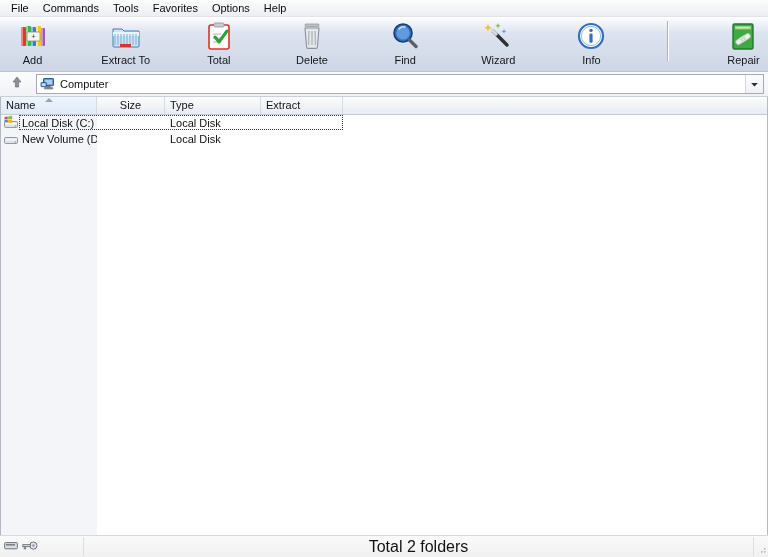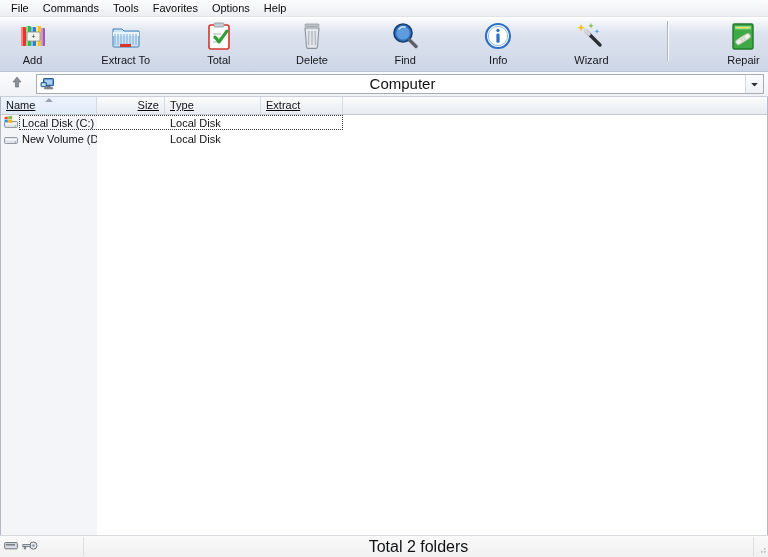--- a/index.html
+++ b/index.html
@@ -101,27 +101,26 @@
     margin: 0 4px 0 4px;
     background: #ffffff;
     border: 1px solid #a7abb5;
     display: flex;
     align-items: center;
     position: relative;
     box-sizing: border-box;
   }
   .combo .cicon { width: 16px; height: 16px; margin: 0 4px 0 3px; flex: 0 0 auto; }
   .combo .ctext {
-    font-size: 15px;
+    font-size: 11px;
     color: #101114;
     line-height: 16px;
     flex: 1 1 auto;
     white-space: nowrap;
     overflow: hidden;
-    text-align: center;
   }
   .combo .carrow {
     width: 17px; height: 18px;
     flex: 0 0 auto;
     display: flex; align-items: center; justify-content: center;
     background: linear-gradient(to bottom, #fdfdfe 0%, #eef0f4 100%);
     border-left: 1px solid #d4d8e0;
   }
 
   
@@ -135,21 +134,20 @@
     display: flex;
     flex-direction: column;
   }
   .colhead {
     height: 17px;
     display: flex;
     background: linear-gradient(to bottom, #fdfdfe 0%, #f2f4f8 45%, #e8ebf1 100%);
     border-bottom: 1px solid #c6cad3;
     flex: 0 0 auto;
     position: relative;
-    text-decoration: underline;
   }
   .col {
     font-size: 11px;
     color: #131417;
     line-height: 16px;
     box-sizing: border-box;
     padding: 0 5px;
     border-right: 1px solid #d6dae2;
     position: relative;
     cursor: default;
@@ -161,21 +159,21 @@
     position: absolute;
     top: 1px;
     left: 50%;
     margin-left: -4px;
     width: 0; height: 0;
     border-left: 4px solid transparent;
     border-right: 4px solid transparent;
     border-bottom: 4px solid #9aa3b3;
   }
   .col-name { width: 96px; }
-  .col-size { width: 68px; text-align: right; }
+  .col-size { width: 68px; text-align: center; }
   .col-type { width: 96px; }
   .col-mod  { width: 82px; }
   .col-fill { flex: 1 1 auto; border-right: none; }
 
   
   .rows { flex: 1 1 auto; position: relative; background: #ffffff; }
   .tintcol {
     position: absolute;
     left: 0; top: 0; bottom: 0;
     width: 96px;
@@ -349,40 +347,40 @@
           <path d="M10 9 a6 6 0 0 1 6 -2" stroke="#cfe2f7" stroke-width="1.6" fill="none" stroke-linecap="round"></path>
           <line x1="20.5" y1="20" x2="27" y2="26.5" stroke="#5a5f68" stroke-width="3.4" stroke-linecap="round"></line>
         </svg>
       </span>
       <span class="tlabel">Find</span>
     </div>
 
     <div class="tbtn">
       <span class="ticon">
         <svg width="32" height="32" viewBox="0 0 32 32">
-          <circle cx="16" cy="16" r="12" fill="#ffffff" stroke="#2f6fc4" stroke-width="2.2"></circle>
-          <circle cx="16" cy="16" r="9.6" fill="none" stroke="#8fbbe8" stroke-width="1"></circle>
-          <circle cx="16" cy="10.4" r="1.7" fill="#2f6fc4"></circle>
-          <rect x="14.4" y="13.6" width="3.2" height="9.2" rx="1.2" fill="#2f6fc4"></rect>
-        </svg>
-      </span>
-      <span class="tlabel">Info</span>
-    </div>
-
-    <div class="tbtn">
-      <span class="ticon">
-        <svg width="32" height="32" viewBox="0 0 32 32">
           <line x1="11" y1="11" x2="25" y2="25" stroke="#2d2f35" stroke-width="3.4" stroke-linecap="round"></line>
           <line x1="10" y1="10" x2="14" y2="14" stroke="#d6d9df" stroke-width="3.4" stroke-linecap="round"></line>
           <path d="M6 4 l1.1 2.6 l2.6 1.1 l-2.6 1.1 l-1.1 2.6 l-1.1 -2.6 l-2.6 -1.1 l2.6 -1.1 z" fill="#f2c327"></path>
           <path d="M16 3 l0.8 2 l2 0.8 l-2 0.8 l-0.8 2 l-0.8 -2 l-2 -0.8 l2 -0.8 z" fill="#7ec24a"></path>
           <path d="M22 9 l0.7 1.7 l1.7 0.7 l-1.7 0.7 l-0.7 1.7 l-0.7 -1.7 l-1.7 -0.7 l1.7 -0.7 z" fill="#5aa0df"></path>
         </svg>
       </span>
       <span class="tlabel">Wizard</span>
+    </div>
+
+    <div class="tbtn">
+      <span class="ticon">
+        <svg width="32" height="32" viewBox="0 0 32 32">
+          <circle cx="16" cy="16" r="12" fill="#ffffff" stroke="#2f6fc4" stroke-width="2.2"></circle>
+          <circle cx="16" cy="16" r="9.6" fill="none" stroke="#8fbbe8" stroke-width="1"></circle>
+          <circle cx="16" cy="10.4" r="1.7" fill="#2f6fc4"></circle>
+          <rect x="14.4" y="13.6" width="3.2" height="9.2" rx="1.2" fill="#2f6fc4"></rect>
+        </svg>
+      </span>
+      <span class="tlabel">Info</span>
     </div>
 
     <div class="tsep"></div>
 
     <div class="tbtn">
       <span class="ticon">
         <svg width="32" height="32" viewBox="0 0 32 32">
           <rect x="6" y="4" width="20" height="25" rx="1.6" fill="#3faa45" stroke="#1f7a2a" stroke-width="1.4"></rect>
           <rect x="8" y="6" width="16" height="3.4" fill="#8fd694"></rect>
           <rect x="9.5" y="7" width="13" height="1.4" fill="#f2e35a"></rect>

